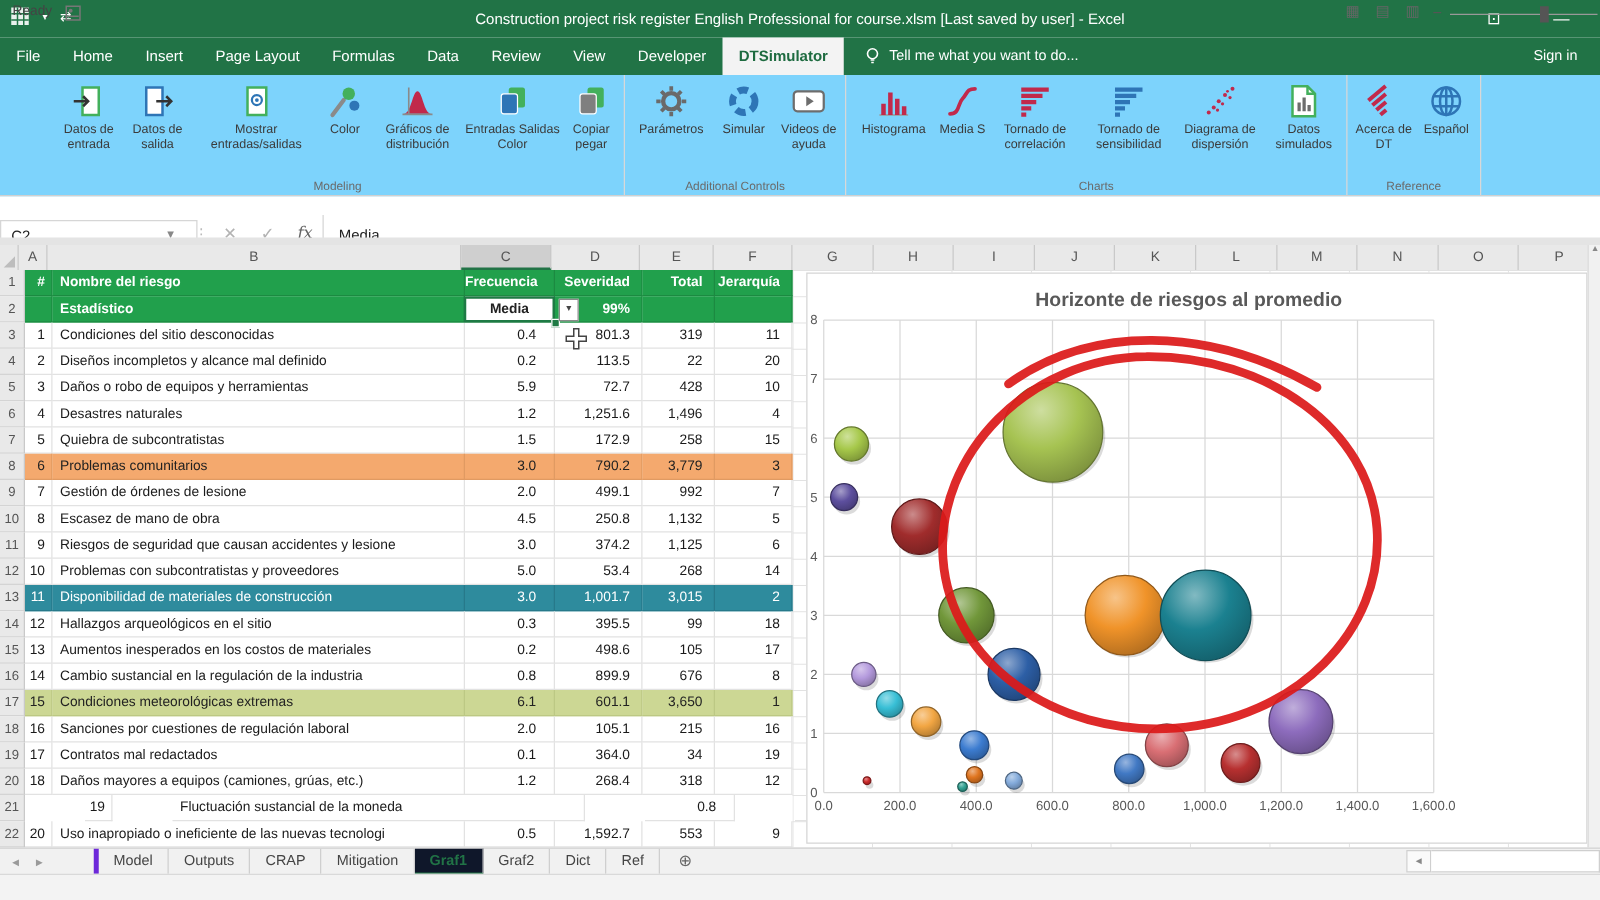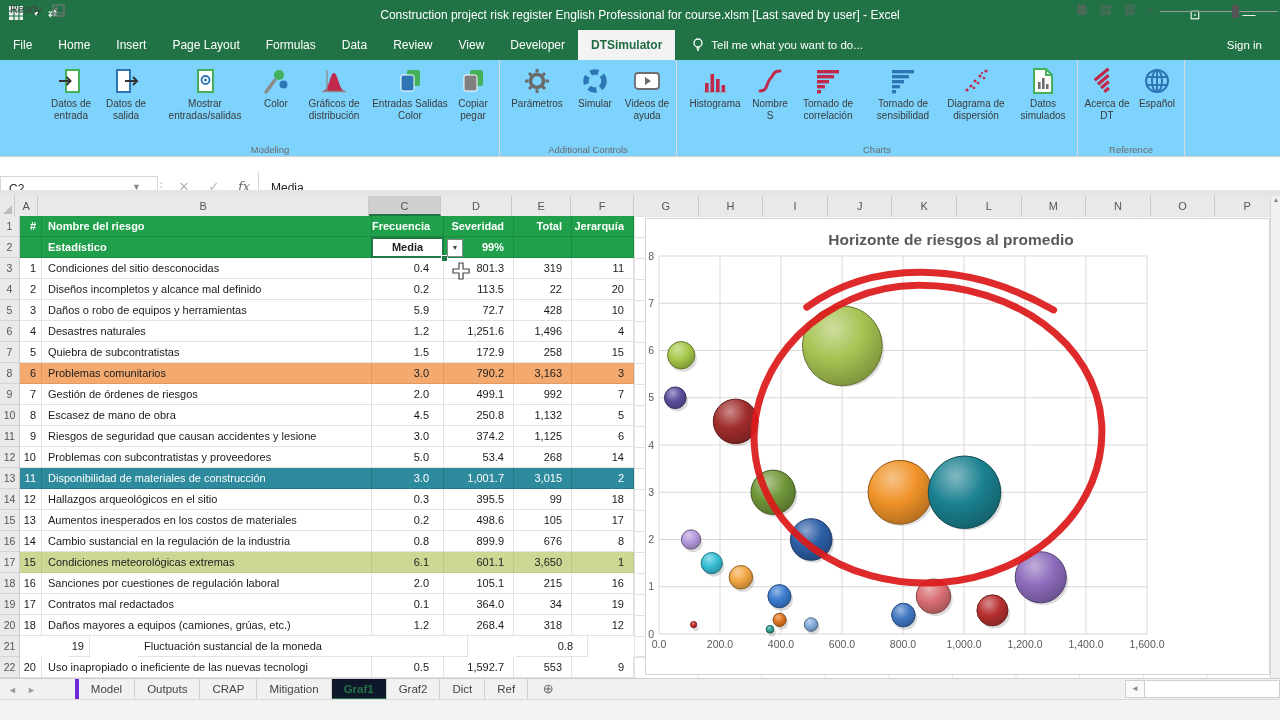--- a/index.html
+++ b/index.html
@@ -264,21 +264,21 @@
           </svg>
         </div>
         <div class="rlabel">Histograma</div>
       </div>
       <div class="rbtn" style="width: 42px;">
         <div class="ricon">
           <svg width="28" height="28" viewBox="0 0 28 28">
             <path d="M4 24c8 0 6-8 10-12s3-8 10-8" stroke="#c1294b" stroke-width="3" fill="none" stroke-linecap="round"></path>
           </svg>
         </div>
-        <div class="rlabel">Nombre S</div>
+        <div class="rlabel">Media S</div>
       </div>
       <div class="rbtn" style="width: 74px;">
         <div class="ricon">
           <svg width="28" height="28" viewBox="0 0 28 28">
             <g fill="#c1294b">
               <rect x="3" y="3" width="22" height="3.4"></rect>
               <rect x="3" y="8" width="17" height="3.4"></rect>
               <rect x="3" y="13" width="12" height="3.4"></rect>
               <rect x="3" y="18" width="8" height="3.4"></rect>
               <rect x="3" y="23" width="4" height="3.4"></rect>
@@ -459,27 +459,27 @@
       <div class="cell c-d">172.9</div>
       <div class="cell c-e">258</div>
       <div class="cell c-f">15</div>
     </div>
     <div class="grow hl-orange" style="top: 147px;">
       <div class="rowhdr">8</div>
       <div class="cell c-a">6</div>
       <div class="cell c-b">Problemas comunitarios</div>
       <div class="cell c-c">3.0</div>
       <div class="cell c-d">790.2</div>
-      <div class="cell c-e">3,163</div>
+      <div class="cell c-e">3,779</div>
       <div class="cell c-f">3</div>
     </div>
     <div class="grow " style="top: 168px;">
       <div class="rowhdr">9</div>
       <div class="cell c-a">7</div>
-      <div class="cell c-b">Gestión de órdenes de riesgos</div>
+      <div class="cell c-b">Gestión de órdenes de lesione</div>
       <div class="cell c-c">2.0</div>
       <div class="cell c-d">499.1</div>
       <div class="cell c-e">992</div>
       <div class="cell c-f">7</div>
     </div>
     <div class="grow " style="top: 189px;">
       <div class="rowhdr">10</div>
       <div class="cell c-a">8</div>
       <div class="cell c-b">Escasez de mano de obra</div>
       <div class="cell c-c">4.5</div>

